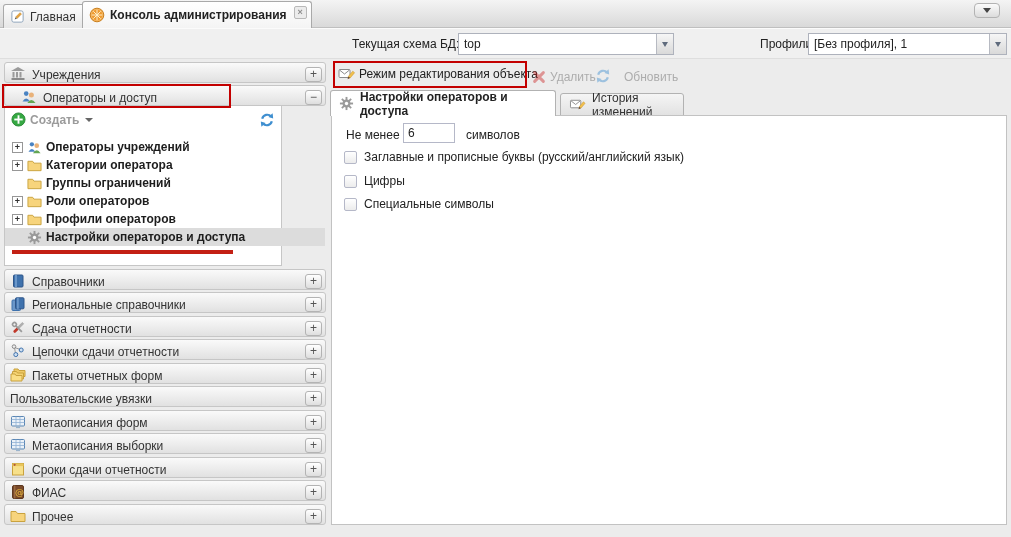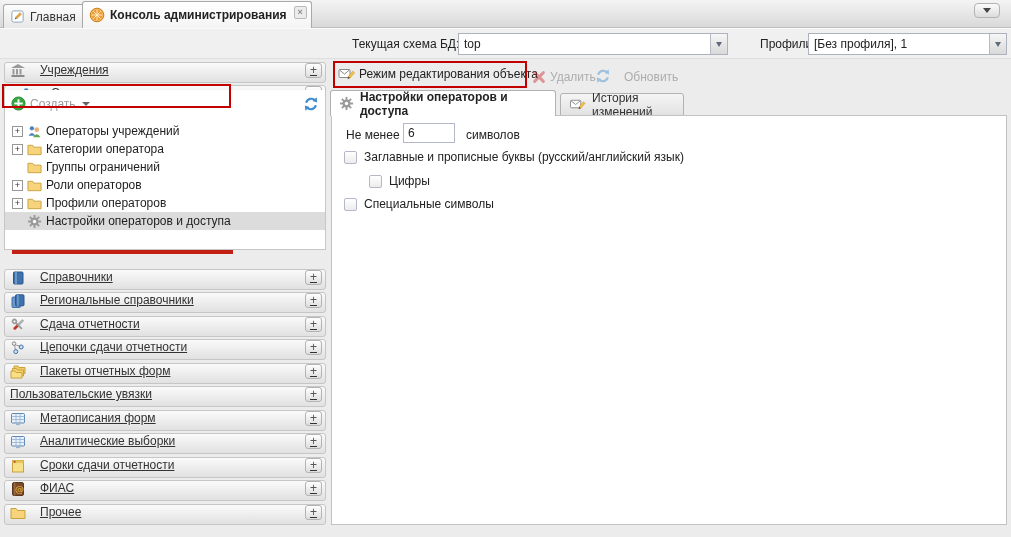--- a/index.html
+++ b/index.html
@@ -31,27 +31,27 @@
   .combo { position:absolute; top:4px; height:22px; background:#fff; border:1px solid #aeb2bc; }
   .combo .val { position:absolute; left:5px; top:3px; right:20px; white-space:nowrap; overflow:hidden; }
   .combo .drop { position:absolute; right:0; top:0; width:17px; height:20px;
                  background:linear-gradient(180deg,#f6f6f6,#d9d9d9); border-left:1px solid #b7bac2;
                  display:flex; align-items:center; justify-content:center; cursor:pointer; }
   .combo .drop .tri-down { border-top-color:#5f6b7d; border-left-width:3.5px; border-right-width:3.5px; }
 
   
   .panel-hdr { position:absolute; left:4px; width:322px; height:21px; border:1px solid #c6c6c6;
                border-radius:3px; background:linear-gradient(180deg,#fafafa,#e1e1e1);
-               display:flex; align-items:flex-start; gap:14px; padding:0 3px 0 5px; color:#333;text-decoration:underline; }
+               display:flex; align-items:flex-end; gap:6px; padding:0 3px 0 5px; color:#333; }
   .panel-hdr .hlabel { flex:0 1 auto; white-space:nowrap; }
   .toggle-btn { margin-left:auto; width:17px; height:15px; border:1px solid #b3b3b3; border-radius:3px;
                 background:linear-gradient(180deg,#ffffff,#dedede); color:#555; font-size:12px;
                 line-height:12px; text-align:center; cursor:pointer; flex:0 0 auto; }
-  #op-body { position:absolute; left:4px; top:90px; width:322px; height:160px; background:#fff;
-             border:1px solid #c6c6c6; border-top:none; }
+  #op-body { position:absolute; left:4px; top:106px; width:278px; height:160px; background:#fff;
+             border:1px solid #c6c6c6; border-top:none;font-weight:bold; }
   #create-bar { position:absolute; left:0; top:0; width:100%; height:27px; display:flex;
                 align-items:center; gap:4px; padding:0 6px; }
   #create-label { color:#9b9b9b; }
   .caret { width:0; height:0; border-left:4px solid transparent; border-right:4px solid transparent;
            border-top:4px solid #666; margin-left:2px; }
   #tree-refresh { margin-left:auto; cursor:pointer; }
   .tree-row { position:absolute; left:0; width:320px; height:18px; display:flex; align-items:center;
               gap:4px; padding-left:7px; white-space:nowrap; color:#1d1d1d; }
   .tree-row.selected { background:#dcdcdc; }
   .expander { width:11px; height:11px; border:1px solid #979797; background:#fff; font-size:9px;
@@ -120,21 +120,21 @@
       <span>Консоль администрирования</span>
       <span class="tab-close">×</span>
     </div>
     <div id="tab-overflow">
       <span class="tri-down"></span>
     </div>
   </div>
 
   <div id="dbbar">
     <span class="bar-label" style="left:352px;">Текущая схема БД:</span>
-    <div class="combo" style="left:458px; width:270px;">
+    <div class="combo" style="left:458px; width:216px;">
       <span class="val">top</span>
       <span class="drop">
           <span class="tri-down"></span>
         </span>
     </div>
     <span class="bar-label" style="left:760px;">Профили</span>
     <div class="combo" style="left:808px; width:199px;">
       <span class="val">[Без профиля], 1</span>
       <span class="drop">
           <span class="tri-down"></span>
@@ -344,21 +344,21 @@
   </div>
 
   <div class="panel-hdr" style="top:433px;">
     <span class="ticon">
       <svg width="16" height="16" viewBox="0 0 16 16">
           <rect x="1.5" y="2.5" width="13" height="9.5" rx="1" fill="#eaf1f8" stroke="#5b87b5"></rect>
           <path d="M1.5 5.5 H14.5 M1.5 8.5 H14.5 M6 2.5 V12 M10 2.5 V12" stroke="#8fb1d4" stroke-width="0.8"></path>
           <rect x="6" y="12.5" width="4" height="1.6" fill="#9ab4cc"></rect>
         </svg>
     </span>
-    <span class="hlabel">Аналитические выборки</span>
+    <span class="hlabel">Метаописания выборки</span>
     <span class="toggle-btn">+</span>
   </div>
 
   <div class="panel-hdr" style="top:457px;">
     <span class="ticon">
       <svg width="16" height="16" viewBox="0 0 16 16">
           <rect x="2.5" y="2.5" width="11" height="11.5" fill="#f7e08a" stroke="#c9a23e"></rect>
           <rect x="2.5" y="2.5" width="11" height="2.6" fill="#e8c55a"></rect>
           <circle cx="4.6" cy="3.8" r="1.1" fill="#b3543a"></circle>
         </svg>
@@ -456,21 +456,21 @@
 
   <div id="content">
     <span id="row-minchars">Не менее</span>
     <input id="minchars-input" type="text" value="6" style="">
     <span id="minchars-suffix">символов</span>
 
     <div class="cbx-row" style="top:34px;">
       <span class="cbx"></span>
       <span>Заглавные и прописные буквы (русский/английский язык)</span>
     </div>
-    <div class="cbx-row" style="top:58px;margin-left:25px;">
+    <div class="cbx-row" style="top:58px;">
       <span class="cbx"></span>
       <span>Цифры</span>
     </div>
     <div class="cbx-row" style="top:81px;">
       <span class="cbx"></span>
       <span>Специальные символы</span>
     </div>
   </div>
 
   <div class="anno" style="left:2px; top:84px; width:229px; height:24px;"></div>

